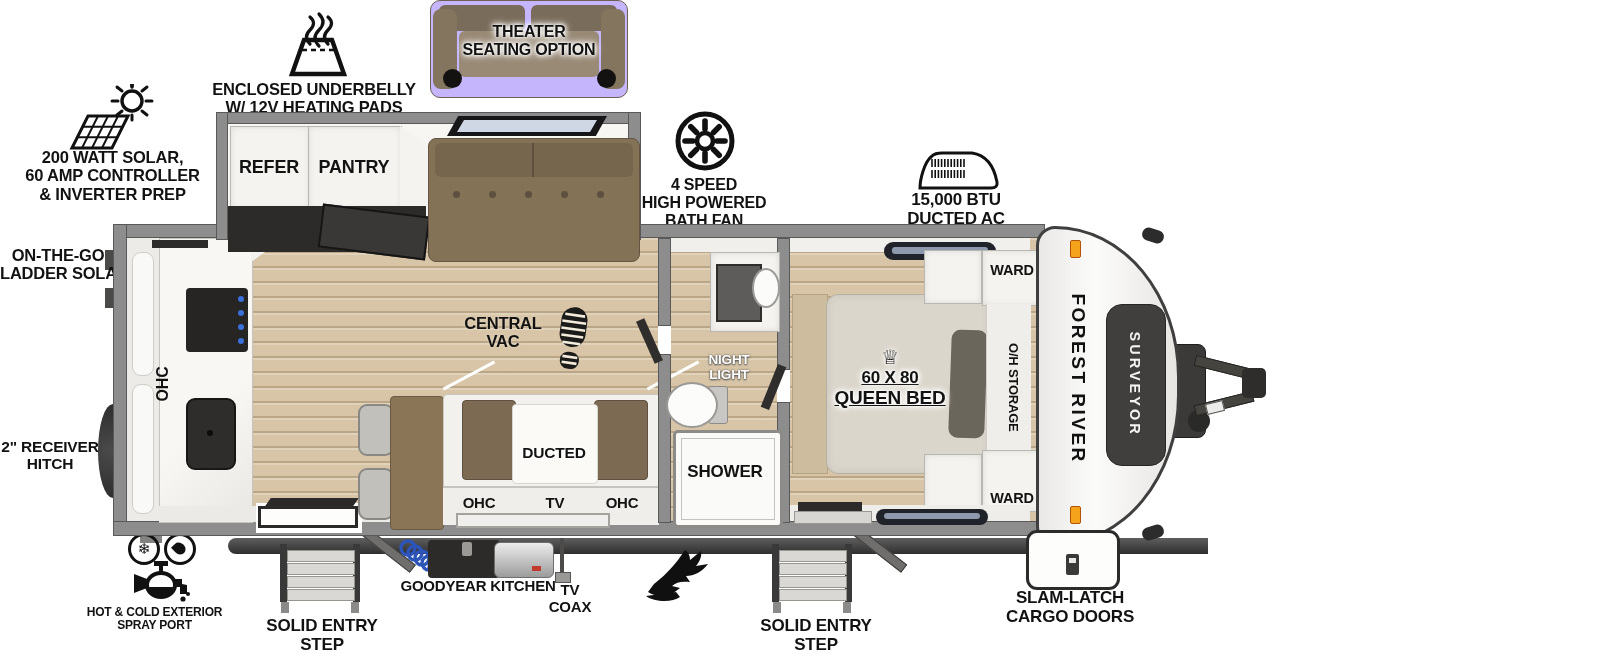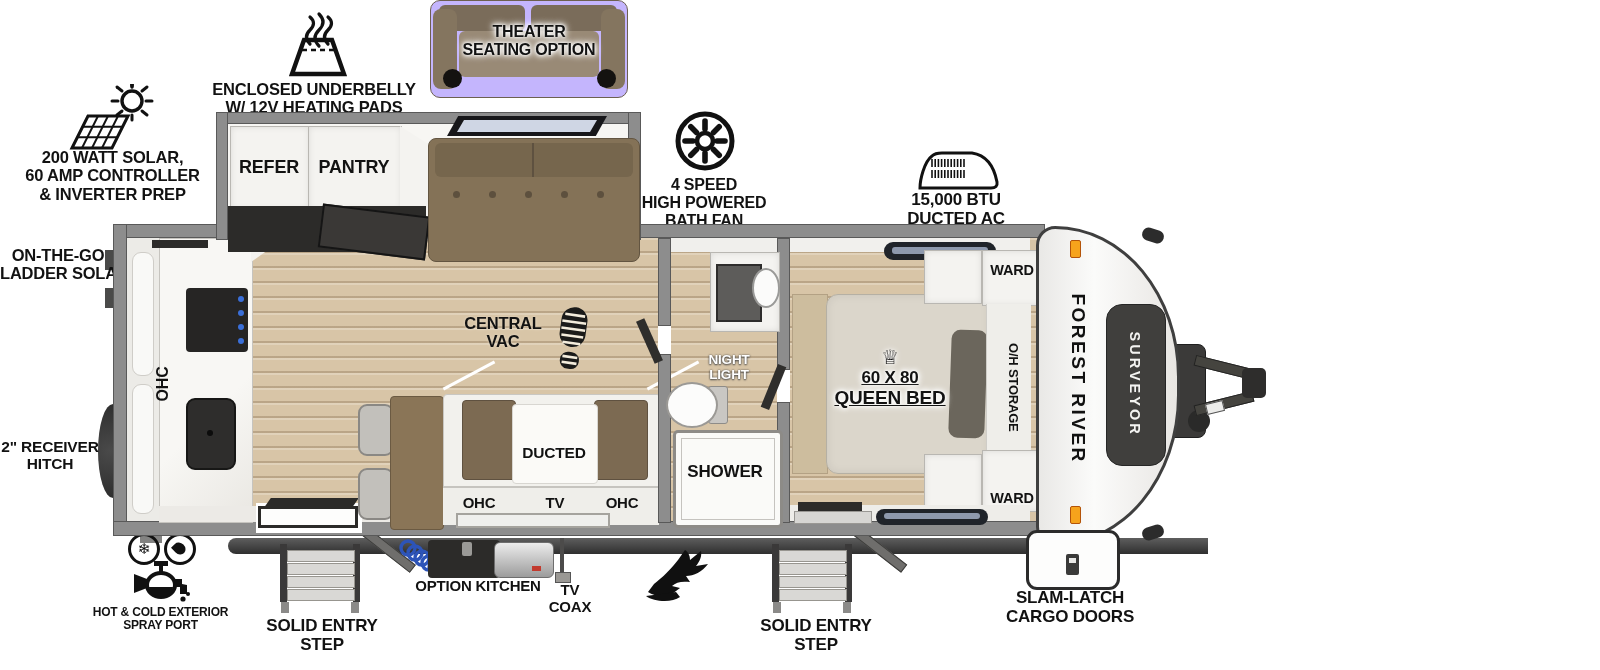--- a/index.html
+++ b/index.html
@@ -384,29 +384,29 @@
   <div class="abs" style="left:1070px;top:506px;width:9px;height:16px;background:#f6a31c;border:1px solid #b35309;border-radius:2px;"></div>
   <div class="cl" style="left:968px;top:368px;width:220px;font-size:19px;letter-spacing:2.5px;transform:rotate(90deg);color:#111;">FOREST RIVER</div>
   <div class="abs" style="left:1106px;top:304px;width:58px;height:160px;background:#403f3d;border:1px solid #262626;border-radius:16px;"></div>
   <div class="cl" style="left:1060px;top:376px;width:150px;font-size:14.5px;letter-spacing:3px;transform:rotate(90deg);color:#f4f4f2;">SURVEYOR</div>
   <div class="abs" style="left:1026px;top:530px;width:88px;height:54px;background:#fdfdfc;border:3px solid #2b2b2b;border-radius:11px;">
     <div style="position:absolute;left:37px;top:21px;width:13px;height:21px;background:#3a3a39;border-radius:2px;">
       <div style="position:absolute;left:3px;top:4px;width:7px;height:5px;background:#e8e8e6;"></div>
     </div>
   </div>
 
-  <div class="cl" style="left:58px;top:606px;width:205px;font-size:12px;">
+  <div class="cl" style="left:52px;top:606px;width:205px;font-size:12px;">
     <div>HOT &amp; COLD EXTERIOR</div>
     <div>SPRAY PORT</div>
   </div>
   <div class="cl" style="left:250px;top:616px;width:144px;font-size:17px;">
     <div>SOLID ENTRY</div>
     <div>STEP</div>
   </div>
-  <div class="cl" style="left:398px;top:578px;width:160px;font-size:15px;">OPTION KITCHEN</div>
+  <div class="cl" style="left:398px;top:578px;width:160px;font-size:15px;">GOODYEAR KITCHEN</div>
   <div class="cl" style="left:540px;top:582px;width:60px;font-size:15px;">
     <div>TV</div>
     <div>COAX</div>
   </div>
   <div class="cl" style="left:744px;top:616px;width:144px;font-size:17px;">
     <div>SOLID ENTRY</div>
     <div>STEP</div>
   </div>
   <div class="cl" style="left:1004px;top:588px;width:132px;font-size:17px;">
     <div>SLAM-LATCH</div>

